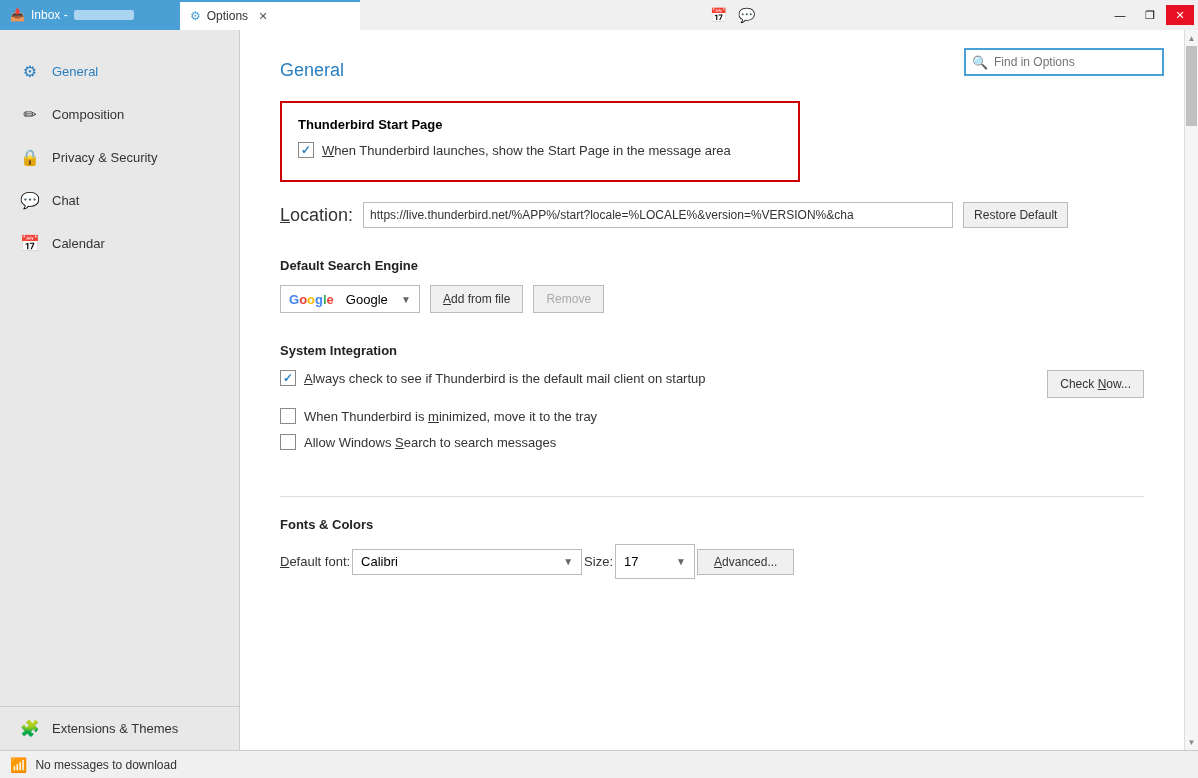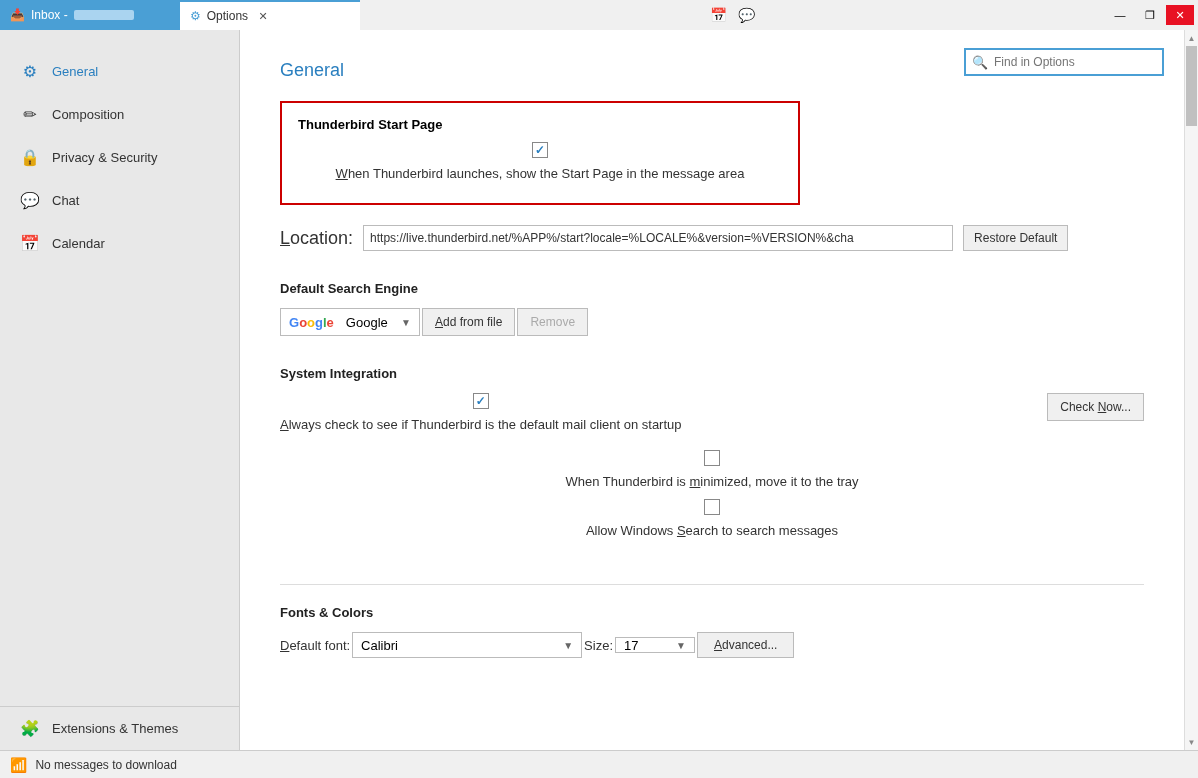--- a/index.html
+++ b/index.html
@@ -173,21 +173,20 @@
     .start-page-title {
       font-weight: 600;
       font-size: 13px;
       margin-bottom: 10px;
     }
     .checkbox-row {
       display: flex;
       align-items: center;
       gap: 8px;
       margin-bottom: 8px;
-      flex-direction: column;
     }
     .checkbox-custom {
       width: 16px;
       height: 16px;
       border: 1px solid #888;
       display: flex;
       align-items: center;
       justify-content: center;
       background: white;
       flex-shrink: 0;
@@ -245,21 +244,21 @@
       font-weight: 600;
       font-size: 13px;
       margin-bottom: 12px;
       color: #222;
     }
 
     
     .search-engine-row {
       display: flex;
       align-items: flex-start;
-      gap: 2px;
+      gap: 10px;
       margin-bottom: 30px;
     }
     .google-select {
       display: flex;
       align-items: center;
       gap: 6px;
       border: 1px solid #bbb;
       padding: 3px 8px;
       background: white;
       height: 28px;
@@ -332,21 +331,21 @@
       height: 26px;
       min-width: 230px;
       cursor: pointer;
     }
     .size-select {
       display: flex;
       align-items: center;
       border: 1px solid #bbb;
       padding: 3px 8px;
       background: white;
-      height: 16px;
+      height: 35px;
       min-width: 80px;
       cursor: pointer;
     }
     .font-label { font-size: 13px; color: #333; }
     .font-label u { text-decoration: underline; }
     .advanced-btn {
       height: 26px;
       padding: 0 16px;
       background: #f0f0f0;
       border: 1px solid #bbb;

